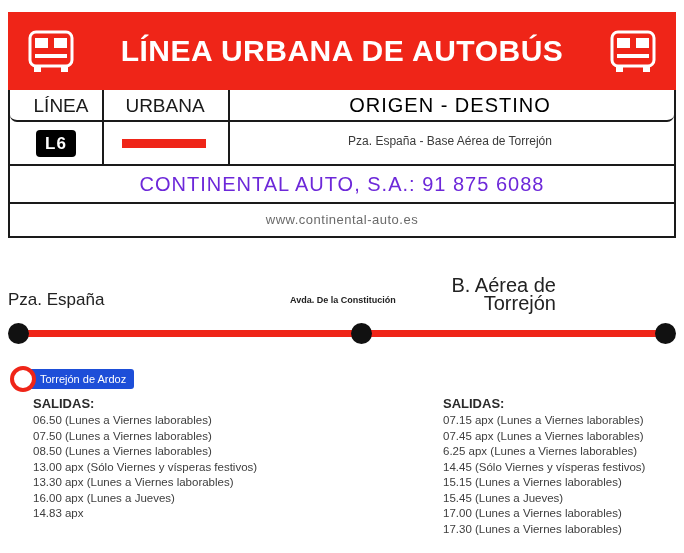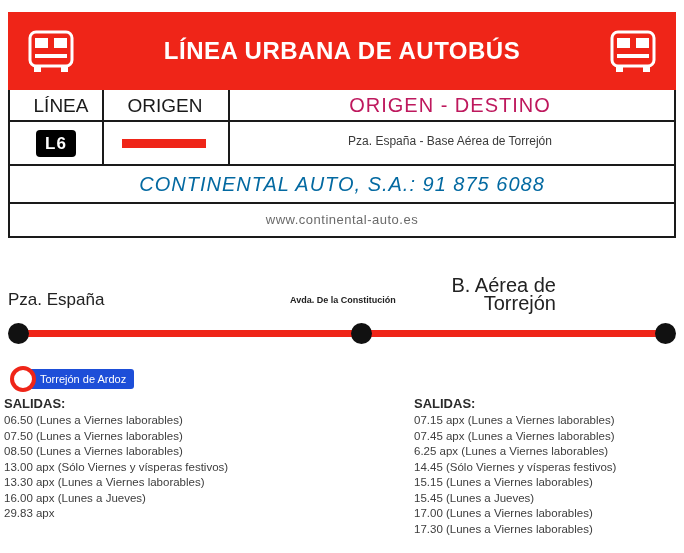--- a/index.html
+++ b/index.html
@@ -27,21 +27,21 @@
   .header-title {
     position: absolute;
     left: 0;
     top: 0;
     width: 668px;
     height: 78px;
     display: flex;
     align-items: center;
     justify-content: center;
     color: #ffffff;
-    font-size: 24px;
+    font-size: 30px;
     font-weight: bold;
     letter-spacing: 0.5px;
     white-space: nowrap;
   }
   .bus-icon {
     position: absolute;
     top: 18px;
     width: 46px;
     height: 44px;
   }
@@ -60,20 +60,21 @@
     box-sizing: border-box;
   }
   .row-head {
     position: absolute;
     left: 0;
     top: 0;
     width: 100%;
     height: 32px;
     border-bottom: 2px solid #1a1a1a;
     box-sizing: border-box;
+    border-radius: 7px;
   }
   .row-data {
     position: absolute;
     left: 0;
     top: 32px;
     width: 100%;
     height: 44px;
     border-bottom: 2px solid #1a1a1a;
     box-sizing: border-box;
   }
@@ -128,21 +129,21 @@
     font-size: 19px;
     color: #1a1a1a;
   }
   .hdr-origen {
     position: absolute;
     left: 220px;
     top: 4px;
     width: 440px;
     text-align: center;
     font-size: 20px;
-    color: #be185d;
+    color: #000000;
     letter-spacing: 1px;
   }
 
   .line-badge {
     position: absolute;
     left: 26px;
     top: 8px;
     width: 40px;
     height: 27px;
     background: #000000;
@@ -167,23 +168,22 @@
     position: absolute;
     left: 220px;
     top: 12px;
     width: 440px;
     text-align: center;
     font-size: 12px;
     color: #3a3a3a;
   }
   .phone-text {
     font-size: 20px;
-    color: #0369a1;
+    color: #6d28d9;
     letter-spacing: 1px;
-    font-style: italic;
   }
   .web-text {
     font-size: 13px;
     color: #6a6a6a;
     letter-spacing: 0.5px;
   }
 
   
   .route {
     position: absolute;
@@ -265,20 +265,21 @@
     margin-left: -6px;
     border-radius: 0 3px 3px 0;
     white-space: nowrap;
   }
 
   
   .dep-col {
     position: absolute;
     top: 396px;
     color: #3d3d3d;
+    margin-left: 29px;
   }
   .dep-col.left { left: 4px; width: 400px; }
   .dep-col.right { left: 414px; width: 266px; }
   .dep-title {
     font-size: 13px;
     font-weight: bold;
     color: #2a2a2a;
     margin-bottom: 2px;
   }
   .dep-item {
@@ -307,21 +308,21 @@
     <rect x="7" y="24" width="32" height="4" fill="#ffffff"></rect>
     <rect x="6" y="36" width="7" height="6" fill="#ffffff"></rect>
     <rect x="33" y="36" width="7" height="6" fill="#ffffff"></rect>
   </svg>
   <div class="header-title">LÍNEA URBANA DE AUTOBÚS</div>
 </div>
 
 <div class="info-table">
   <div class="row-head">
     <div class="hdr-linea">LÍNEA</div>
-    <div class="hdr-color">ORIGEN</div>
+    <div class="hdr-color">URBANA</div>
     <div class="hdr-origen">ORIGEN - DESTINO</div>
   </div>
   <div class="row-data">
     <div class="line-badge">L6</div>
     <div class="color-swatch"></div>
     <div class="origen-text">Pza. España - Base Aérea de Torrejón</div>
   </div>
   <div class="vdiv one"></div>
   <div class="vdiv two"></div>
   <div class="row-phone">
@@ -348,21 +349,21 @@
 </div>
 
 <div class="dep-col left">
   <div class="dep-title">SALIDAS:</div>
   <div class="dep-item">06.50 (Lunes a Viernes laborables)</div>
   <div class="dep-item">07.50 (Lunes a Viernes laborables)</div>
   <div class="dep-item">08.50 (Lunes a Viernes laborables)</div>
   <div class="dep-item">13.00 apx (Sólo Viernes y vísperas festivos)</div>
   <div class="dep-item">13.30 apx (Lunes a Viernes laborables)</div>
   <div class="dep-item">16.00 apx (Lunes a Jueves)</div>
-  <div class="dep-item">29.83 apx</div>
+  <div class="dep-item">14.83 apx</div>
 </div>
 
 <div class="dep-col right">
   <div class="dep-title">SALIDAS:</div>
   <div class="dep-item">07.15 apx (Lunes a Viernes laborables)</div>
   <div class="dep-item">07.45 apx (Lunes a Viernes laborables)</div>
   <div class="dep-item">6.25 apx (Lunes a Viernes laborables)</div>
   <div class="dep-item">14.45 (Sólo Viernes y vísperas festivos)</div>
   <div class="dep-item">15.15 (Lunes a Viernes laborables)</div>
   <div class="dep-item">15.45 (Lunes a Jueves)</div>

